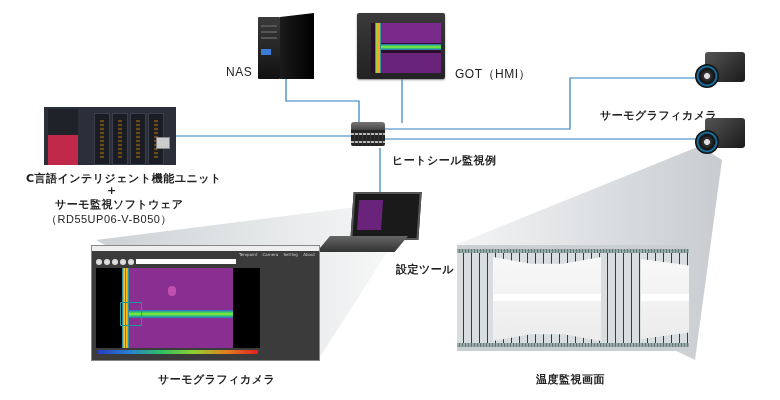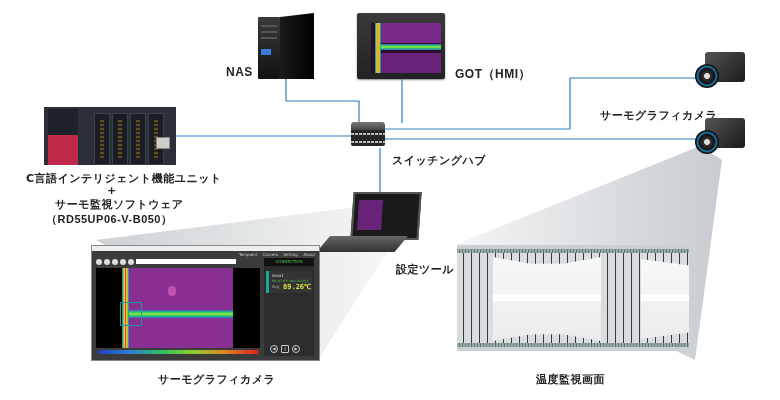--- a/index.html
+++ b/index.html
@@ -1,19 +1,19 @@
 <!DOCTYPE html>
 <html><head>
 <meta charset="utf-8">
 <style>
   html,body{margin:0;padding:0;background:#fff;}
   body{width:780px;height:400px;position:relative;overflow:hidden;font-family:"DejaVu Sans","Liberation Sans",sans-serif;color:#222;}
   .abs{position:absolute;}
   .lbl{position:absolute;font-size:11px;font-weight:bold;color:#222;white-space:nowrap;letter-spacing:0.5px;}
-  .lbl-en{font-family:"Liberation Sans",sans-serif;font-weight:bold;font-size:12px;}
+  .lbl-en{font-family:"Liberation Sans",sans-serif;font-weight:normal;font-size:12px;}
   svg.wires{position:absolute;left:0;top:0;}
   
   .nas{left:258px;top:13px;width:56px;height:66px;}
   .nas .front{position:absolute;left:0;top:4px;width:22px;height:62px;background:linear-gradient(#3a3a3a,#111);border-radius:1px;}
   .nas .side{position:absolute;left:22px;top:0;width:34px;height:66px;background:linear-gradient(90deg,#1a1a1a,#000);clip-path:polygon(0 6%,100% 0,100% 100%,0 100%);}
   .nas .bay{position:absolute;left:3px;width:16px;height:2px;background:#555;}
   .nas .lcd{position:absolute;left:3px;top:32px;width:10px;height:6px;background:#3a7bd5;}
   
   .got{left:357px;top:13px;width:88px;height:66px;background:linear-gradient(#3a3a3a,#222);border-radius:2px;box-shadow:0 1px 2px #888;}
   .got .scr{position:absolute;left:14px;top:10px;width:70px;height:50px;background:#2a0e2c;overflow:hidden;}
@@ -145,21 +145,21 @@
 </div>
 <div class="lbl" style="left:26px;top:171px;">C言語インテリジェント機能ユニット</div>
 <div class="lbl" style="left:107px;top:184px;">+</div>
 <div class="lbl" style="left:55px;top:197px;">サーモ監視ソフトウェア</div>
 <div class="lbl lbl-en" style="left:46px;top:212px;font-size:11px;">（RD55UP06-V-B050）</div>
 
 <div class="abs hub">
     <div class="top"></div>
     <div class="ports"></div>
   </div>
-<div class="lbl" style="left:392px;top:153px;">スイッチングハブ</div>
+<div class="lbl" style="left:392px;top:153px;">ヒートシール監視例</div>
 
 <div class="abs cam" style="left:695px;top:52px;">
     <div class="body"></div>
     <div class="lens"></div>
   </div>
 <div class="lbl" style="left:600px;top:108px;text-align:right;">サーモグラフィカメラ</div>
 <div class="abs cam" style="left:695px;top:118px;">
     <div class="body"></div>
     <div class="lens"></div>
   </div>
@@ -184,33 +184,20 @@
     <span class="tb"></span><span class="tb"></span><span class="tb"></span><span class="tb"></span><span class="tb"></span><span class="addr"></span>
   </div>
   <div class="img">
     <div class="pane"></div>
       <div class="spot"></div>
       <div class="th"></div>
       <div class="tv"></div>
       <div class="roi"></div>
   </div>
   <div class="cbar"></div>
-  <div class="side">
-    <div class="conn">CONNECTION</div>
-    <div class="card">
-      <div class="bar"></div>
-      <div class="name">Area1</div>
-      <div class="mm">Min 87.6°C  Max 101.8°C</div>
-      <div class="avg">Avg</div>
-      <div class="val">89.26℃</div>
-    </div>
-    <div class="nav">
-      <span>◀</span><span style="border-radius:1px">▯</span><span>▶</span>
-    </div>
-  </div>
 </div>
 <div class="lbl" style="left:158px;top:372px;">サーモグラフィカメラ</div>
 
 <div class="abs conv">
   <div class="rails"></div>
   <div class="edge" style="top:4px"></div>
   <div class="edge" style="top:98px"></div>
   <div class="pkg" style="left:36px;top:12px;width:108px;height:84px;clip-path:polygon(0 0,35% 8%,65% 8%,100% 0,100% 100%,65% 92%,35% 92%,0 100%);">
       <div class="seal"></div>
     </div>

